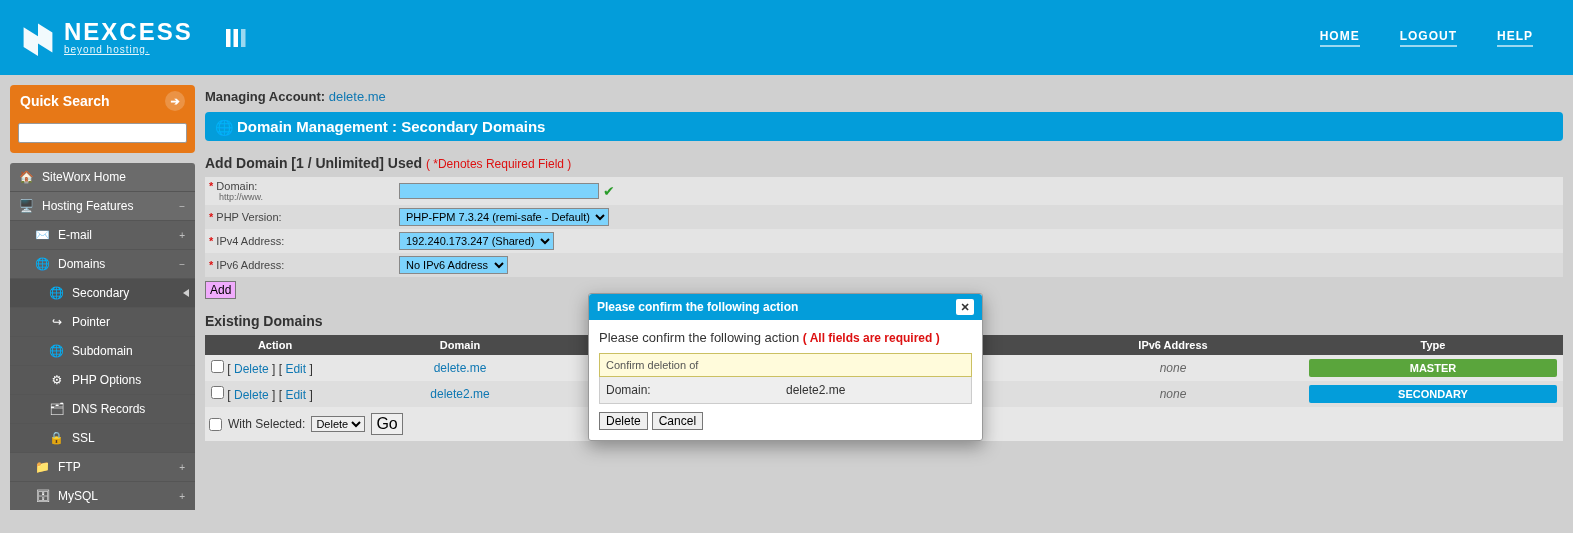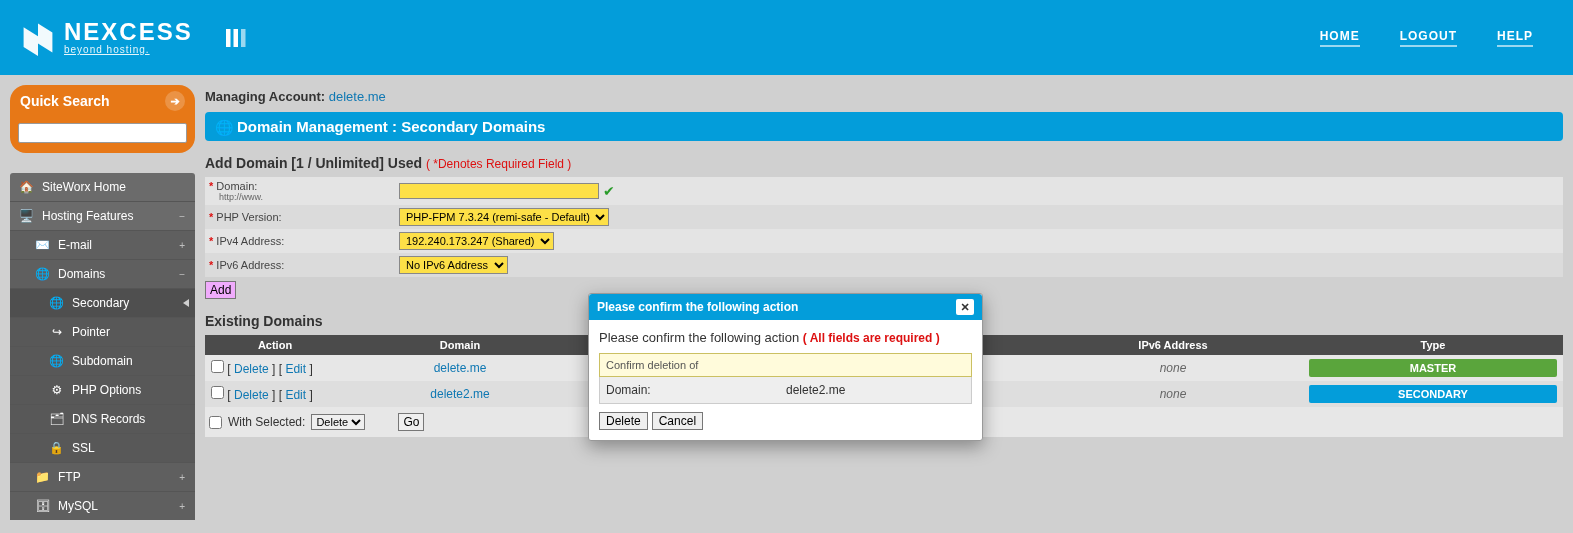--- a/index.html
+++ b/index.html
@@ -17,21 +17,21 @@
 .interworx-logo .text { display: flex; flex-direction: column; }
 .interworx-logo .brand { font-size: 22px; font-weight: 300; letter-spacing: 2px; }
 .interworx-logo .brand .bold { font-weight: bold; }
 .interworx-logo .tag { font-size: 9px; letter-spacing: 3px; text-align: right; }
 .header-nav { display: flex; gap: 40px; padding-right: 20px; }
 .header-nav a { color: #fff; text-decoration: none; font-weight: bold; font-size: 12px; letter-spacing: 1px; border-bottom: 2px solid rgba(255,255,255,0.6); padding-bottom: 2px; }
 
 .body-wrap { display: flex; padding: 10px; gap: 10px; }
 
 .sidebar { width: 185px; }
-.quick-search { background: #e77817; border-radius: 16px; padding: 0; margin-bottom: 20px; }
+.quick-search { background: #e77817; border-radius: 4px; padding: 0; margin-bottom: 10px; }
 .qs-header { display: flex; align-items: center; justify-content: space-between; padding: 6px 10px; color: #fff; font-weight: bold; font-size: 14px; }
 .qs-arrow { width: 20px; height: 20px; border-radius: 50%; background: rgba(255,255,255,0.2); display: flex; align-items: center; justify-content: center; color: #fff; font-size: 11px; }
 .qs-body { padding: 6px 8px 10px 8px; }
 .qs-input { width: 100%; height: 20px; border: 1px solid #999; border-radius: 2px; }
 
 .nav { background: #6b6b6b; border-radius: 3px; }
 .nav-item { display: flex; align-items: center; gap: 8px; padding: 7px 10px; color: #fff; font-size: 12px; border-bottom: 1px solid #555; cursor: pointer; position: relative; }
 .nav-item:last-child { border-bottom: none; }
 .nav-item.level2 { padding-left: 26px; background: #5f5f5f; }
 .nav-item.level3 { padding-left: 40px; background: #585858; }
@@ -49,26 +49,26 @@
 
 .section-label { font-size: 14px; color: #333; margin: 14px 0 6px 0; font-weight: bold; }
 .section-label .req { color: #d11; font-weight: normal; font-size: 12px; }
 
 .form-row { display: flex; align-items: center; padding: 3px 4px; }
 .form-row:nth-child(odd) { background: #e4e4e4; }
 .form-row:nth-child(even) { background: #dbdbdb; }
 .form-row .lbl { width: 190px; color: #444; font-size: 11px; }
 .form-row .lbl .star { color: #d11; font-weight: bold; }
 .form-row .lbl .hint { font-size: 9px; color: #666; display: block; padding-left: 10px; }
-.form-row input[type=text], .form-row select { font-size: 11px; padding: 1px 2px; border: 1px solid #888; background: #fde047; }
+.form-row input[type=text], .form-row select { font-size: 11px; padding: 1px 2px; border: 1px solid #888; background: #7dd3fc; }
 .form-row input[type=text] { width: 200px; }
 .check-icon { color: #2a9c2a; font-size: 14px; margin-left: 4px; }
 
 .add-btn { margin-top: 4px; padding: 1px 4px; font-size: 12px; border: 1px solid #777; background: #f0abfc; cursor: pointer; }
-.go-btn { padding: 1px 4px; font-size: 12px; border: 1px solid #777; background: #efefef; cursor: pointer; margin-left: 27px; }
+.go-btn { padding: 1px 4px; font-size: 16px; border: 1px solid #777; background: #efefef; cursor: pointer; }
 
 .table { width: 100%; border-collapse: collapse; margin-top: 4px; }
 .table th { background: #4b4b4b; color: #fff; font-size: 11px; font-weight: bold; padding: 4px 6px; text-align: center; }
 .table th:first-child { width: 140px; }
 .table td { padding: 4px 6px; font-size: 12px; color: #333; text-align: center; background: #e7e7e7; }
 .table tr:nth-child(even) td { background: #dedede; }
 .table td a { color: #0f78b3; text-decoration: none; }
 .type-badge { display: inline-block; width: 100%; padding: 3px 8px; border-radius: 2px; color: #fff; font-size: 11px; font-weight: bold; text-align: center; }
 .type-master { background: #5aa53c; }
 .type-secondary { background: #039dda; }

